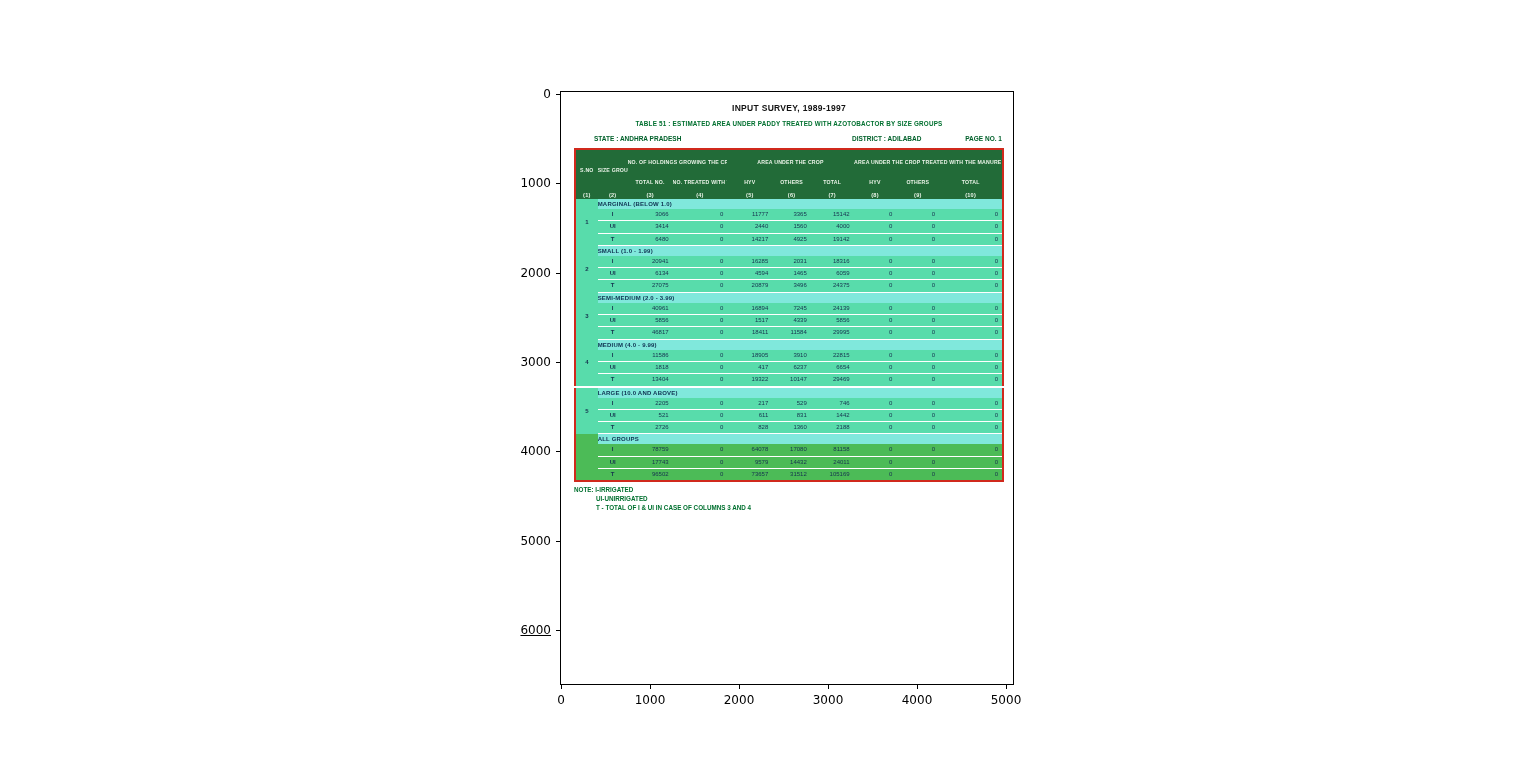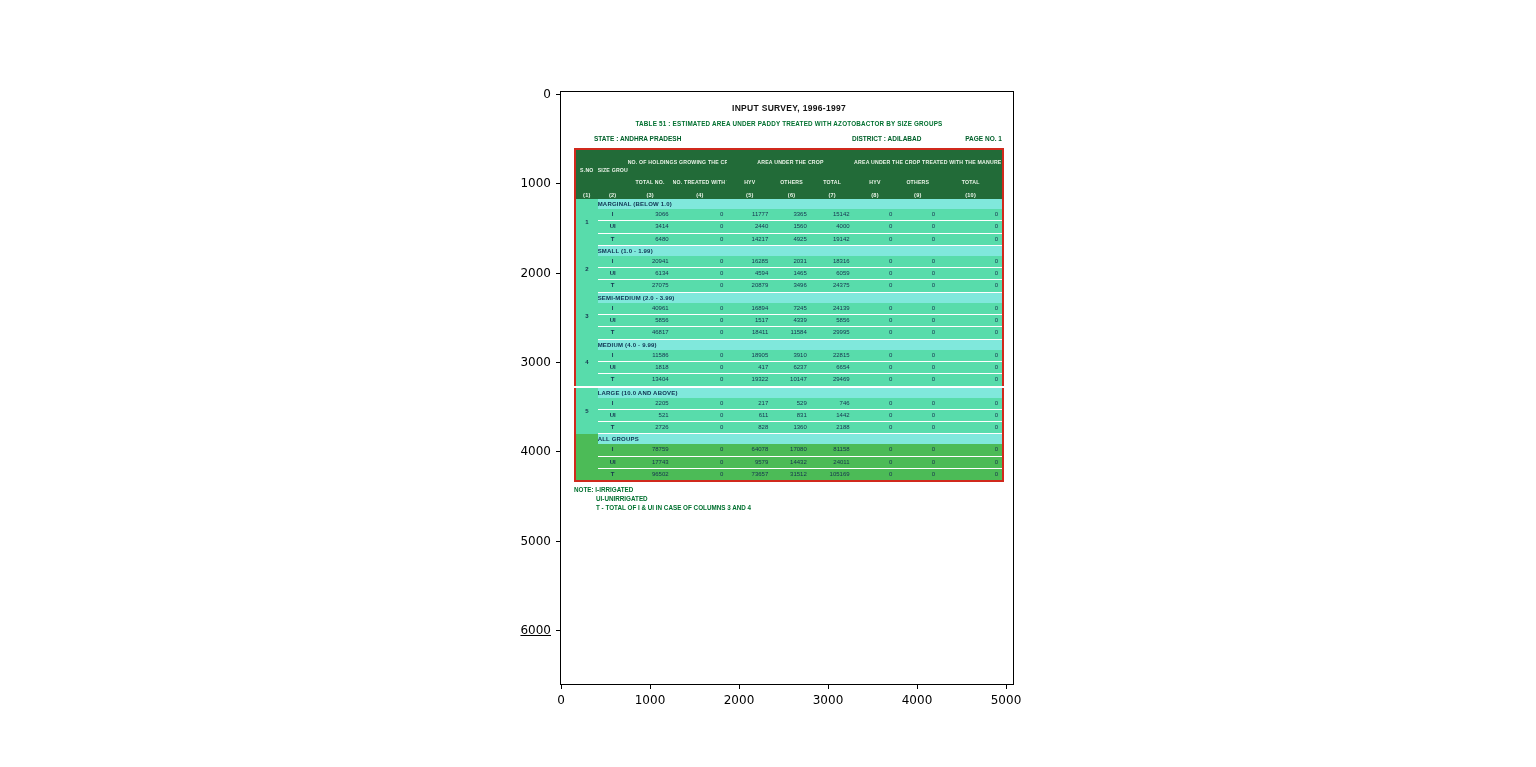--- a/index.html
+++ b/index.html
@@ -97,21 +97,21 @@
       <div class="ticklabel ylabel" style="top: 269.9px;">3000</div>
       <div class="tick ytick" style="top: 359.2px;"></div>
       <div class="ticklabel ylabel" style="top: 359.2px;">4000</div>
       <div class="tick ytick" style="top: 448.5px;"></div>
       <div class="ticklabel ylabel" style="top: 448.5px;">5000</div>
       <div class="tick ytick" style="top: 537.8px;"></div>
       <div class="ticklabel ylabel" style="top: 537.8px; text-decoration: underline;">6000</div>
     </div>
 
   <div class="scan">
-    <div class="scan-title">INPUT SURVEY, 1996-1997</div>
+    <div class="scan-title">INPUT SURVEY, 1989-1997</div>
     <div class="scan-subtitle">TABLE 51 : ESTIMATED AREA UNDER PADDY TREATED WITH AZOTOBACTOR BY SIZE GROUPS</div>
     <div class="meta">
       <span class="m-state">STATE : ANDHRA PRADESH</span>
       <span class="m-district">DISTRICT : ADILABAD</span>
       <span class="m-page">PAGE NO. 1</span>
     </div>
     <table class="scan-table" id="scan-table">
         <colgroup>
           <col style="width: 5.3%;">
           <col style="width: 7%;">

